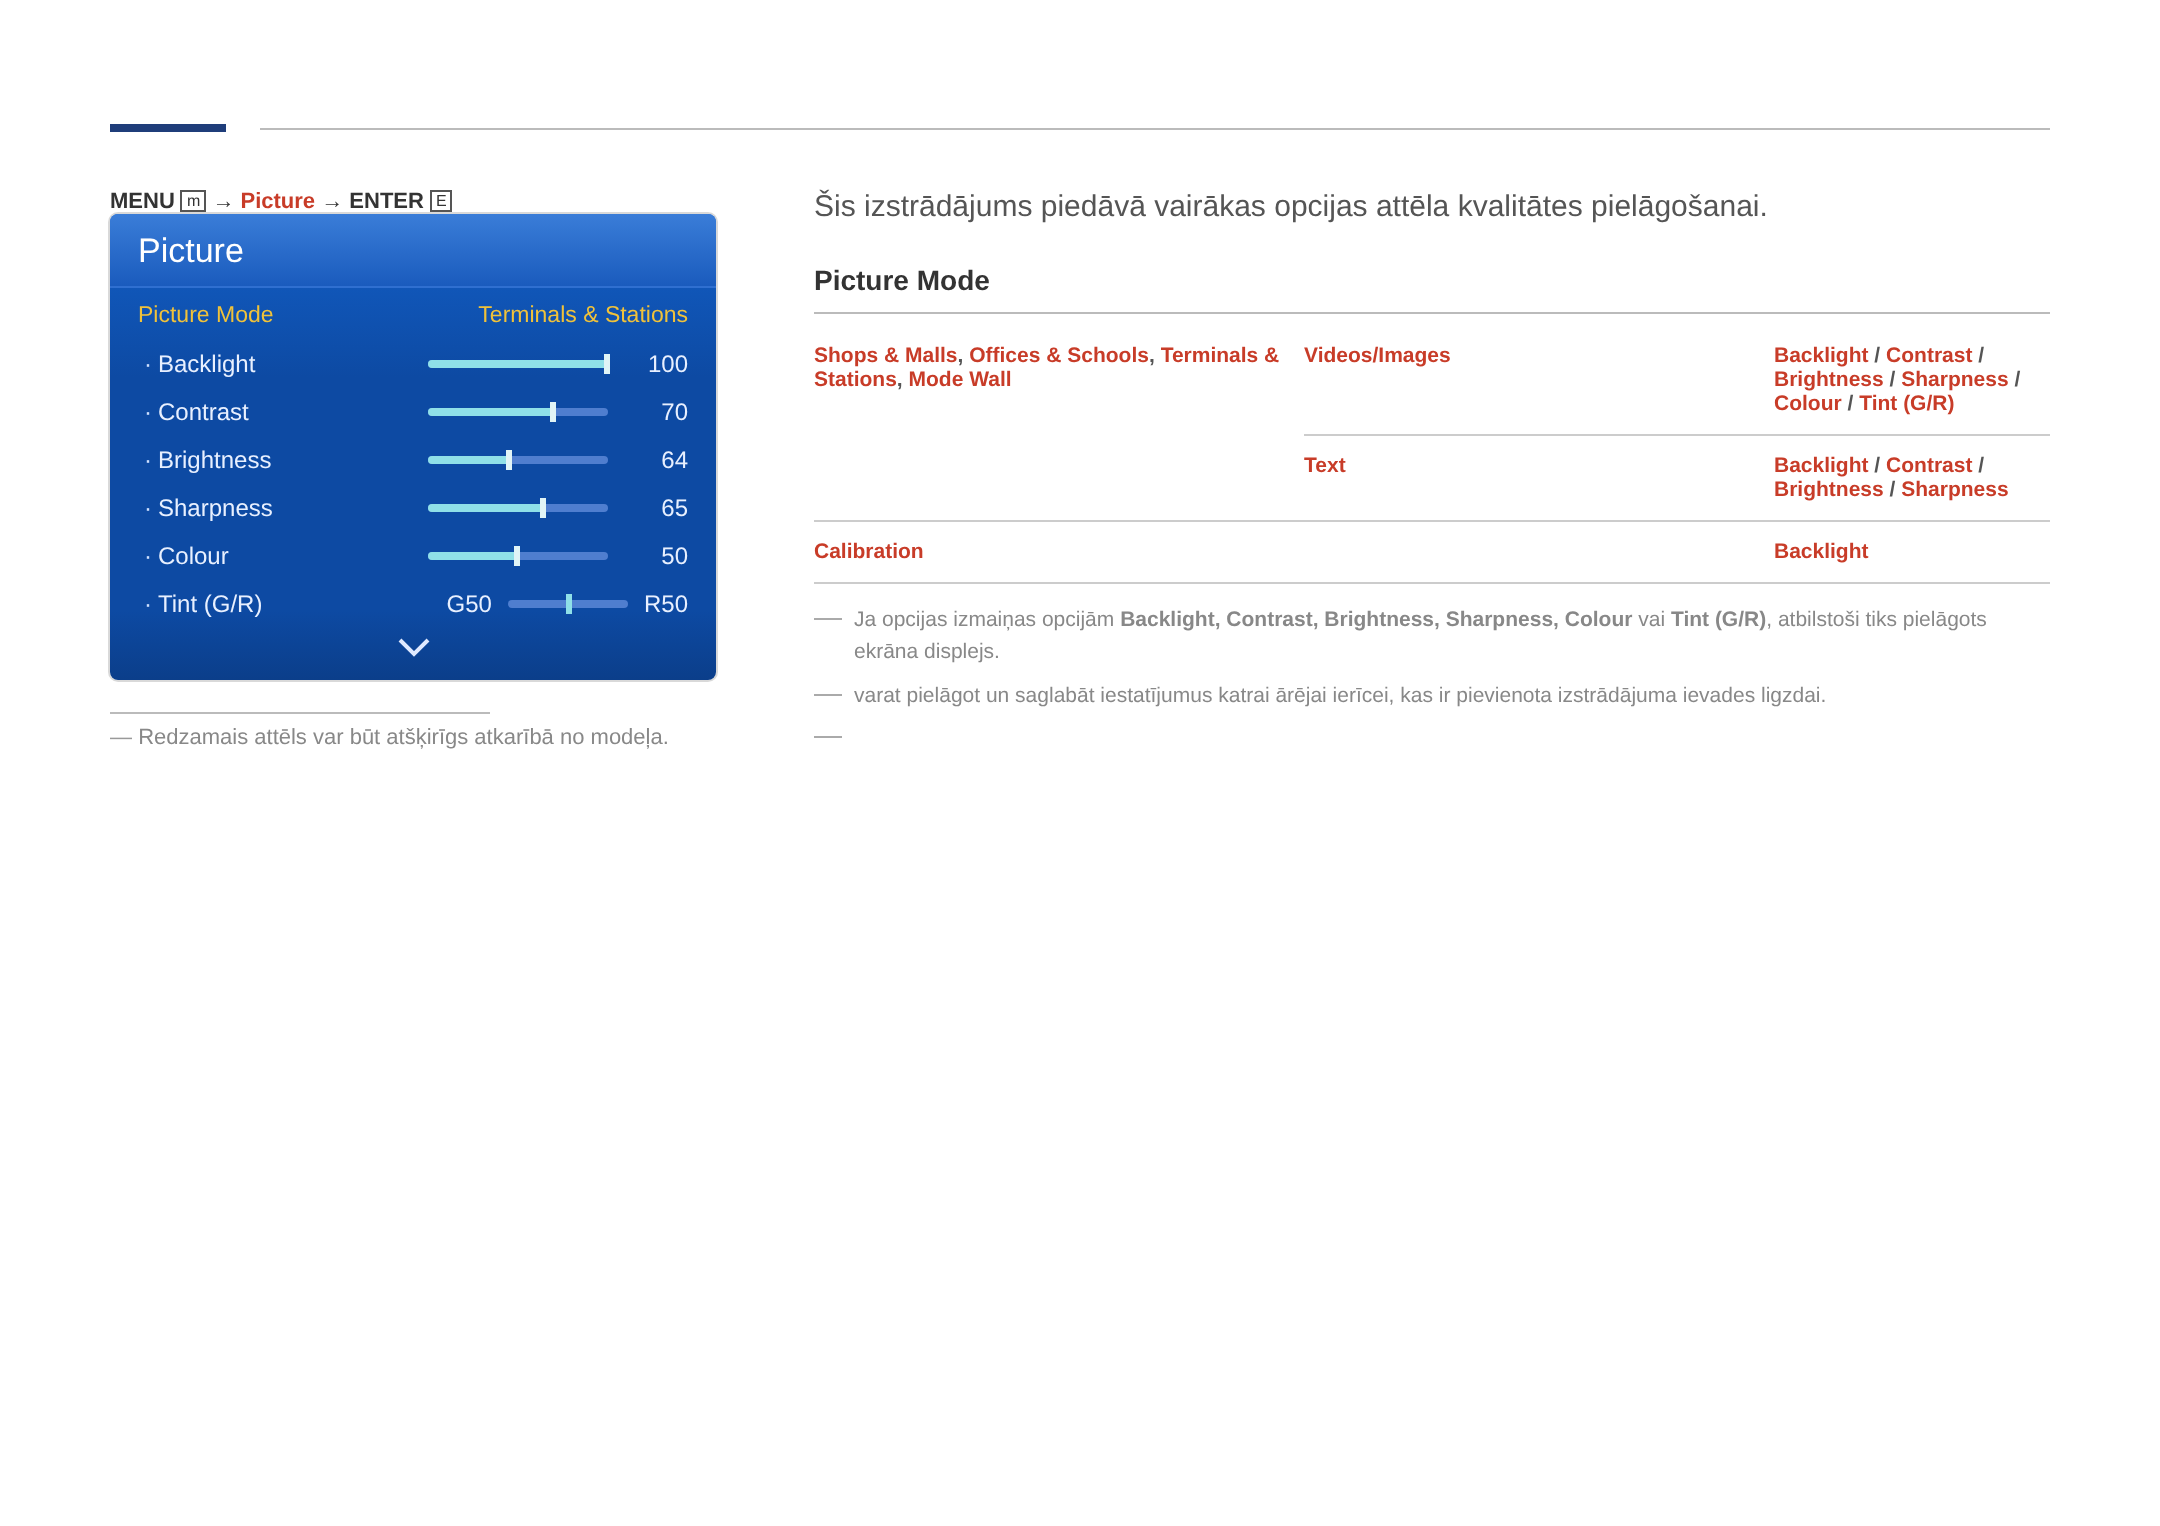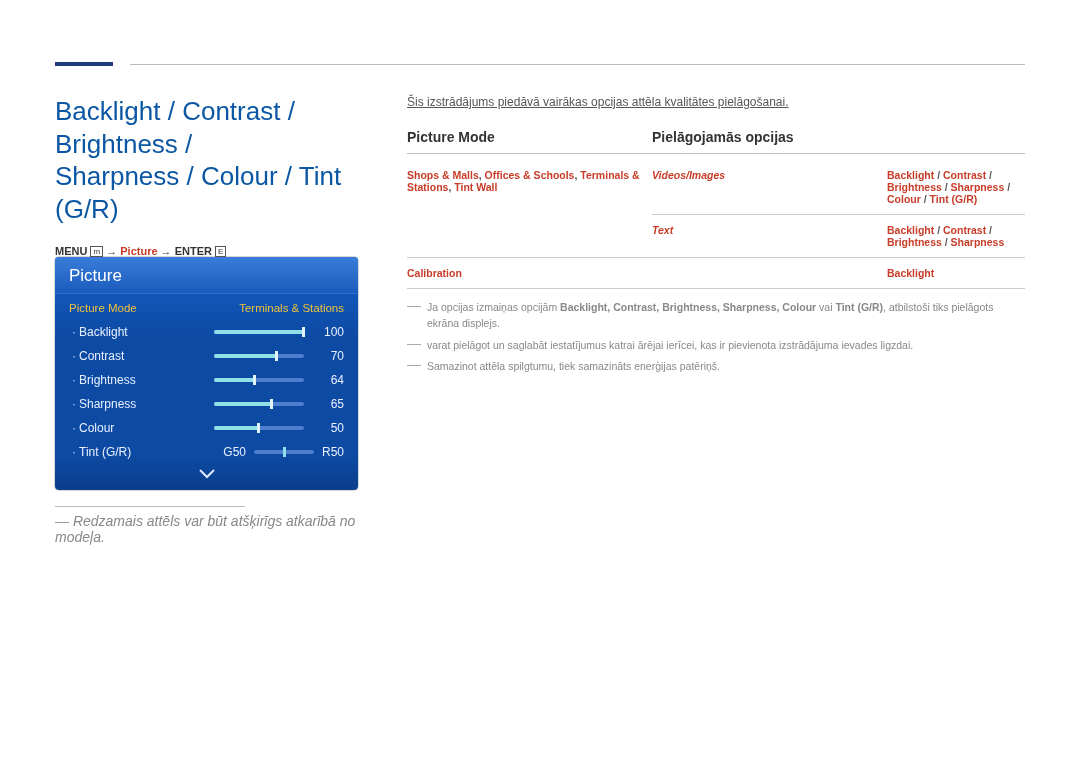--- a/index.html
+++ b/index.html
@@ -97,56 +97,52 @@
   .osd-tint { display:flex; align-items:center; padding:5px 14px; font-size:12px;}
   .osd-tint .dot { width:10px; text-align:center; color:#cfe0ff; }
   .osd-tint .iname { flex:0 0 72px; color:#e8f0ff; }
   .osd-tint .spacer-text { color:#e8f0ff; }
   .tint-bar { width:60px; height:4px; background:#4f7ecf; position:relative; border-radius:2px; margin:0 8px;}
   .tint-bar .knob { position:absolute; top:-3px; width:3px; height:10px; background:#8fe0e8; }
 
   .osd-arrow { text-align:center; padding:4px 0 8px 0; color:#dfe9ff; }
 
   .left-hr { border:none; border-top:1px solid #bbb; margin:16px 0 6px 0; width:190px;}
-  .footnote-small { font-size:14px; color:#888; margin-top:0;font-style:italic; }
+  .footnote-small { font-size:11px; color:#888; margin-top:0; }
   .footnote-small .dash { color:#999; }
 
-  .intro { font-size:12px; color:#555; margin-bottom:20px;text-decoration:underline; }
+  .intro { font-size:15px; color:#555; margin-bottom:20px; }
   .section-head { display:flex; font-size:14px; font-weight:bold; color:#333; border-bottom:1px solid #bbb; padding-bottom:8px; margin-bottom:6px;}
   .section-head .c1 { width:245px;}
   .section-head .c2 { width:235px;}
   .section-head .c3 { flex:1;}
 
   table.modes { width:100%; border-collapse:collapse; font-size:10.5px; color:#c83c28;}
   table.modes td { padding:9px 6px 9px 0; border-bottom:1px solid #ccc; vertical-align:top;}
   table.modes td.c1 { width:245px; }
-  table.modes td.c2 { width:235px;font-style:italic; }
+  table.modes td.c2 { width:235px; }
   table.modes .blackpart { color:#c83c28; font-weight:bold; }
   .bold-red { font-weight:bold; }
   .blk { color:#555; }
   .sep { color:#555; }
 
   .notes { margin-top:10px; font-size:10.5px; color:#888; line-height:1.55;}
   .notes .note { display:flex; gap:6px; margin-bottom:5px;}
   .notes .dash { flex:0 0 14px; color:#888; border-top:1px solid #aaa; margin-top:7px; height:0;}
   .notes strong { color:#888; font-weight:bold;}
 </style>
 </head>
 <body>
 
 <div class="top-rule-accent"></div>
 <div class="top-rule"></div>
 
 <div class="page">
 
   <div class="left-col">
-    <h1 class="title">
-      <span>Backlight / Contrast / Brightness /</span><br>
-      <span>Sharpness / Colour / Tint (G/R)</span>
-    </h1>
 
     <div class="breadcrumb">
       <span class="bold">MENU</span>
       <span class="icon-box">m</span>
       <span>→</span>
       <span class="hl">Picture</span>
       <span>→</span>
       <span class="bold">ENTER</span>
       <span class="icon-box">E</span>
     </div>
@@ -237,28 +233,27 @@
     <div class="footnote-small">
       <span class="dash">―&nbsp;</span><span>Redzamais attēls var būt atšķirīgs atkarībā no modeļa.</span>
     </div>
   </div>
 
   <div class="right-col">
     <div class="intro">Šis izstrādājums piedāvā vairākas opcijas attēla kvalitātes pielāgošanai.</div>
 
     <div class="section-head">
       <div class="c1">Picture Mode</div>
-      <div class="c3">Pielāgojamās opcijas</div>
     </div>
 
     <table class="modes">
       <tbody>
           <tr>
         <td class="c1 bold-red" rowspan="2">
-          <span><span class="blackpart">Shops &amp; Malls</span><span class="sep">, </span><span class="blackpart">Offices &amp; Schools</span><span class="sep">, </span><span class="blackpart">Terminals &amp; Stations</span><span class="sep">, </span><span class="blackpart">Tint Wall</span></span>
+          <span><span class="blackpart">Shops &amp; Malls</span><span class="sep">, </span><span class="blackpart">Offices &amp; Schools</span><span class="sep">, </span><span class="blackpart">Terminals &amp; Stations</span><span class="sep">, </span><span class="blackpart">Mode Wall</span></span>
         </td>
         <td class="c2 bold-red">Videos/Images</td>
         <td class="bold-red"><span>Backlight</span><span class="blk"> / </span><span>Contrast</span><span class="blk"> / </span><span>Brightness</span><span class="blk"> / </span><span>Sharpness</span><span class="blk"> / </span><span>Colour</span><span class="blk"> / </span><span>Tint (G/R)</span></td>
       </tr>
       <tr>
         <td class="c2 bold-red">Text</td>
         <td class="bold-red"><span>Backlight</span><span class="blk"> / </span><span>Contrast</span><span class="blk"> / </span><span>Brightness</span><span class="blk"> / </span><span>Sharpness</span></td>
       </tr>
       <tr>
         <td class="c1 bold-red">Calibration</td>
@@ -274,18 +269,17 @@
         <span>
           <span>Ja opcijas izmaiņas opcijām </span><strong>Backlight, Contrast, Brightness, Sharpness, Colour</strong><span> vai </span><strong>Tint (G/R)</strong><span>, atbilstoši tiks pielāgots ekrāna displejs.</span>
         </span>
       </div>
       <div class="note">
         <span class="dash"></span>
         <span>varat pielāgot un saglabāt iestatījumus katrai ārējai ierīcei, kas ir pievienota izstrādājuma ievades ligzdai.</span>
       </div>
       <div class="note">
         <span class="dash"></span>
-        <span>Samazinot attēla spilgtumu, tiek samazināts enerģijas patēriņš.</span>
       </div>
     </div>
   </div>
 
 </div>
 
 </body></html>

